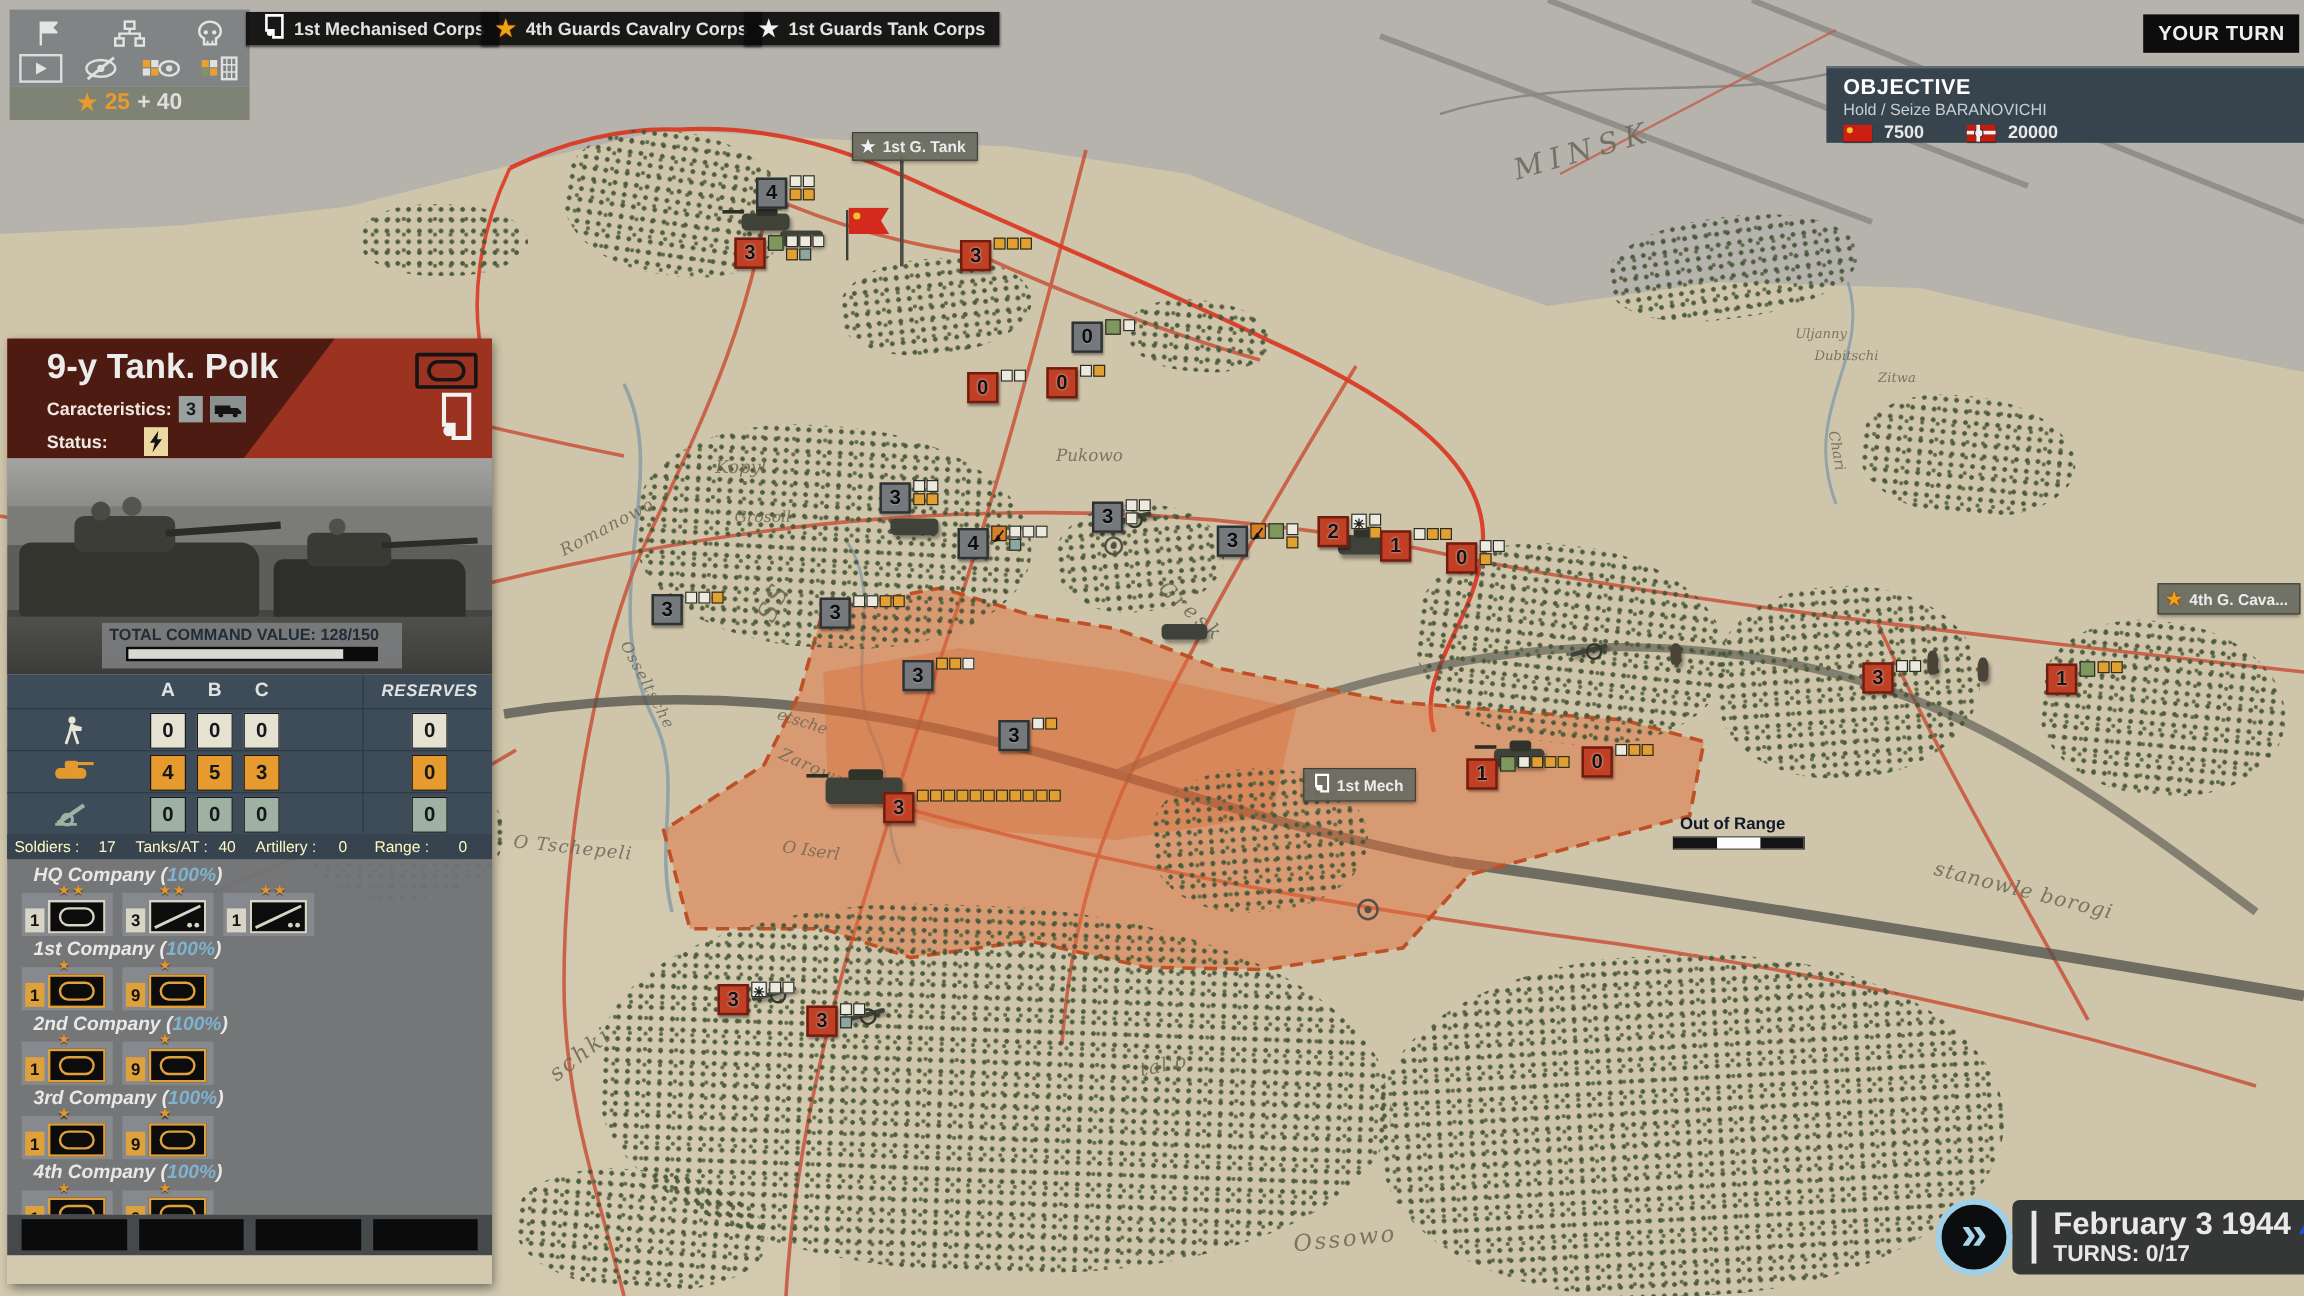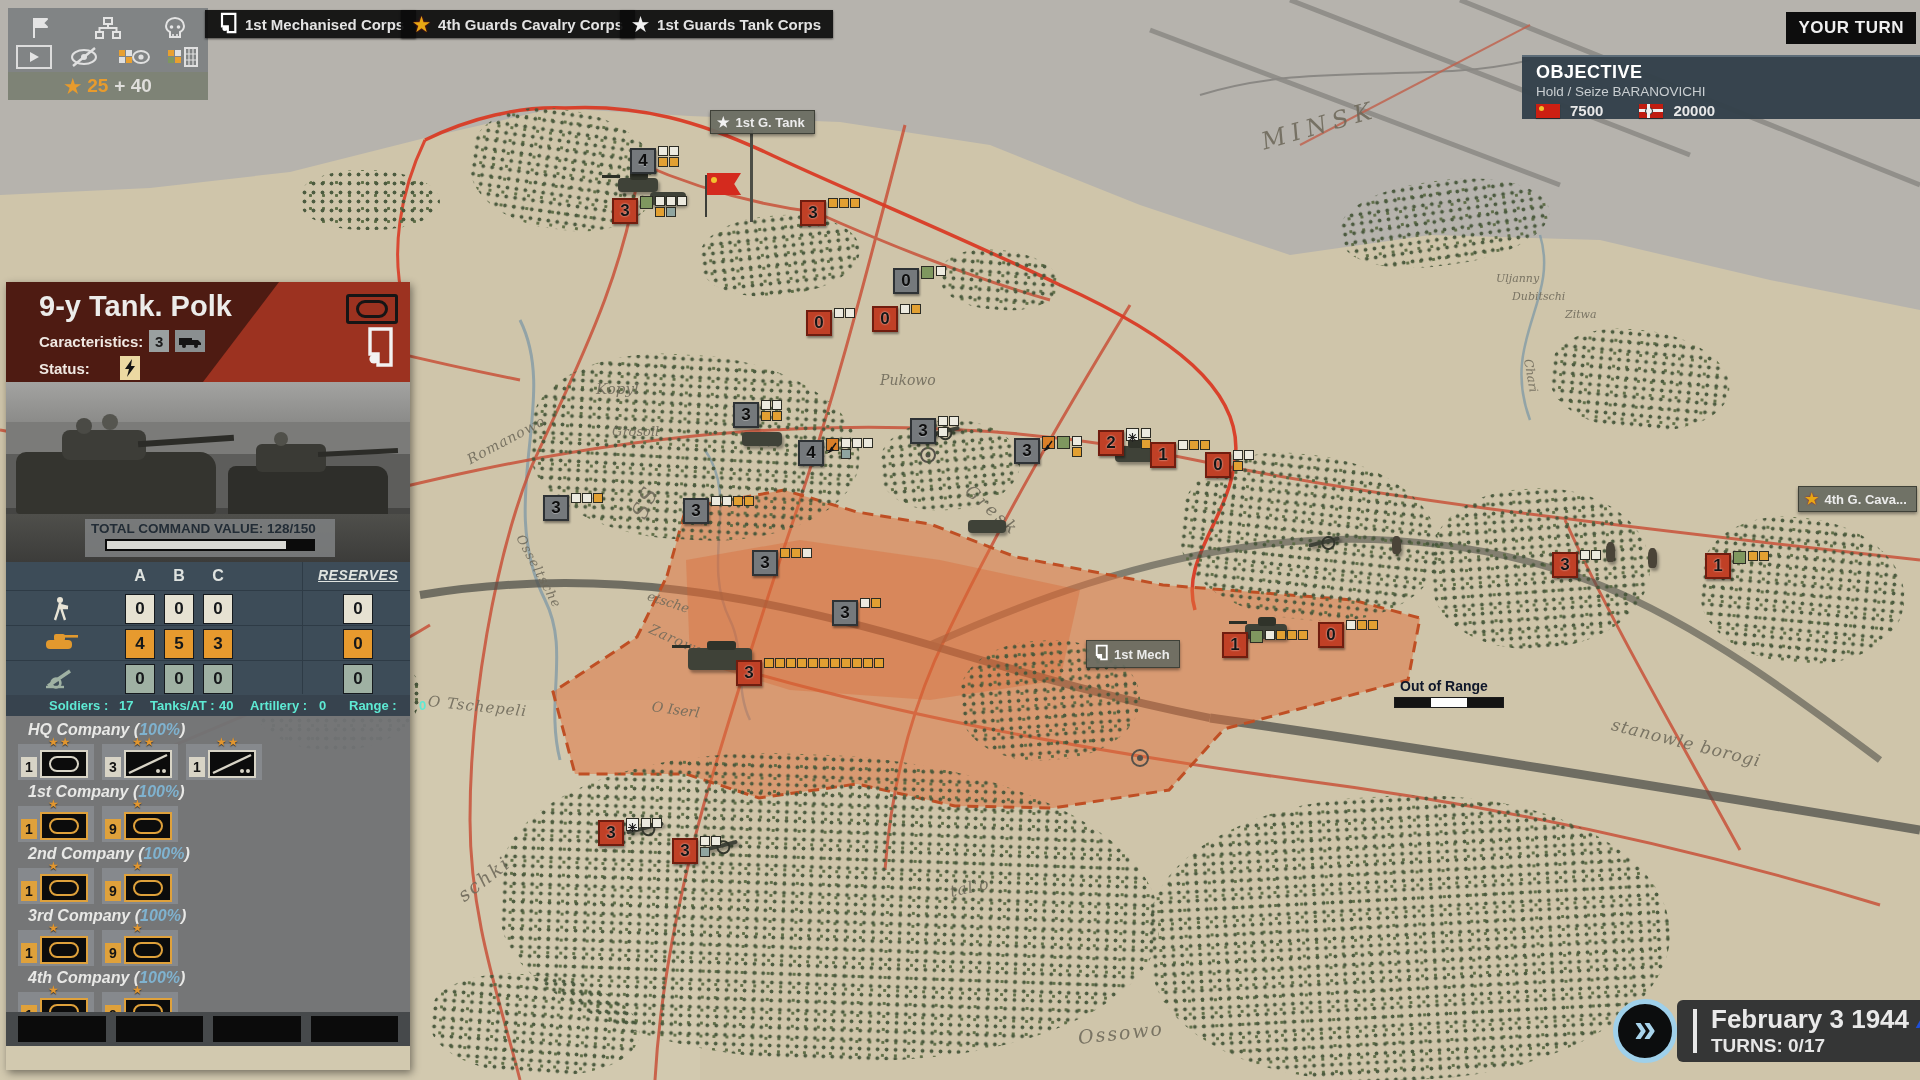--- a/index.html
+++ b/index.html
@@ -115,31 +115,31 @@
   .up-photo{height:180px;position:relative;overflow:hidden;
     background:linear-gradient(#979795 0 18%,#7b7b79 18% 40%,#5d5d5b 40% 70%,#454543 70%);}
   .ph{position:absolute;}
   .cmd-box{position:absolute;left:79px;bottom:5px;width:250px;background:rgba(125,127,129,.88);padding:2px 6px 6px;box-sizing:border-box;z-index:3;}
   .cmd-text{font-size:13.5px;font-weight:bold;color:#222c36;}
   .cmd-bar{height:12px;background:#0b0b0b;margin:3px 14px 0;position:relative;}
   .cmd-fill{position:absolute;left:2px;top:2px;bottom:2px;background:#d9d9d4;}
 
   .up-table{height:154px;background:#3d4c58;position:relative;color:#dfe3e0;}
   .th{position:absolute;top:5px;font-weight:bold;font-size:16px;width:30px;text-align:center;}
-  .th.res{width:auto;font-style:italic;font-size:14px;letter-spacing:.5px;text-decoration:underline;}
+  .th.res{width:auto;font-style:italic;font-size:14px;letter-spacing:.5px;}
   .hline{position:absolute;left:0;width:100%;height:1px;background:#2e3b46;}
   .vline{position:absolute;top:0;width:1px;background:#2e3b46;}
   .rowicon{position:absolute;left:34px;width:42px;text-align:center;}
   .cellbox{position:absolute;width:30px;height:30px;border:1px solid #161a1e;box-sizing:border-box;
     display:flex;align-items:center;justify-content:center;font-weight:bold;font-size:17px;color:#15181a;}
   .tone-cream{background:#e6e2d2;}
   .tone-orange{background:#e79a2e;}
   .tone-sage{background:#9fb1a3;}
   .statbar{position:absolute;left:0;bottom:0;width:100%;height:21px;background:#37434e;}
-  .stat{position:absolute;top:3px;font-size:13px;font-weight:bold;color:#5eead4;margin-left:37px;}
+  .stat{position:absolute;top:3px;font-size:13px;font-weight:normal;color:#fef9c3;}
 
   .company-title{height:24px;background:#0c0c0c;color:#f2f2f2;font-weight:bold;font-size:15px;
     display:flex;align-items:center;justify-content:center;letter-spacing:.6px;}
   .company-area{height:296px;background:rgba(112,115,117,.96);box-sizing:border-box;padding:2px 0 0 8px;overflow:hidden;}
   .comp-name{font-style:italic;font-weight:bold;font-size:16px;color:#e8e8e6;margin:3px 0 3px 14px;height:18px;}
   .comp-name .pct{color:#7fb2cf;}
   .comp-units{display:flex;gap:8px;margin-left:4px;height:38px;margin-bottom:0;}
   .ucard{position:relative;width:76px;height:36px;background:rgba(136,140,143,.9);display:flex;align-items:flex-end;padding:2px 3px;box-sizing:border-box;margin-top:2px;}
   .ucount{width:16px;height:20px;font-weight:bold;font-size:14px;display:flex;align-items:center;justify-content:center;color:#141414;margin-bottom:1px;flex:none;}
   .ucount.tone-cream{background:#d8d4c6;}

